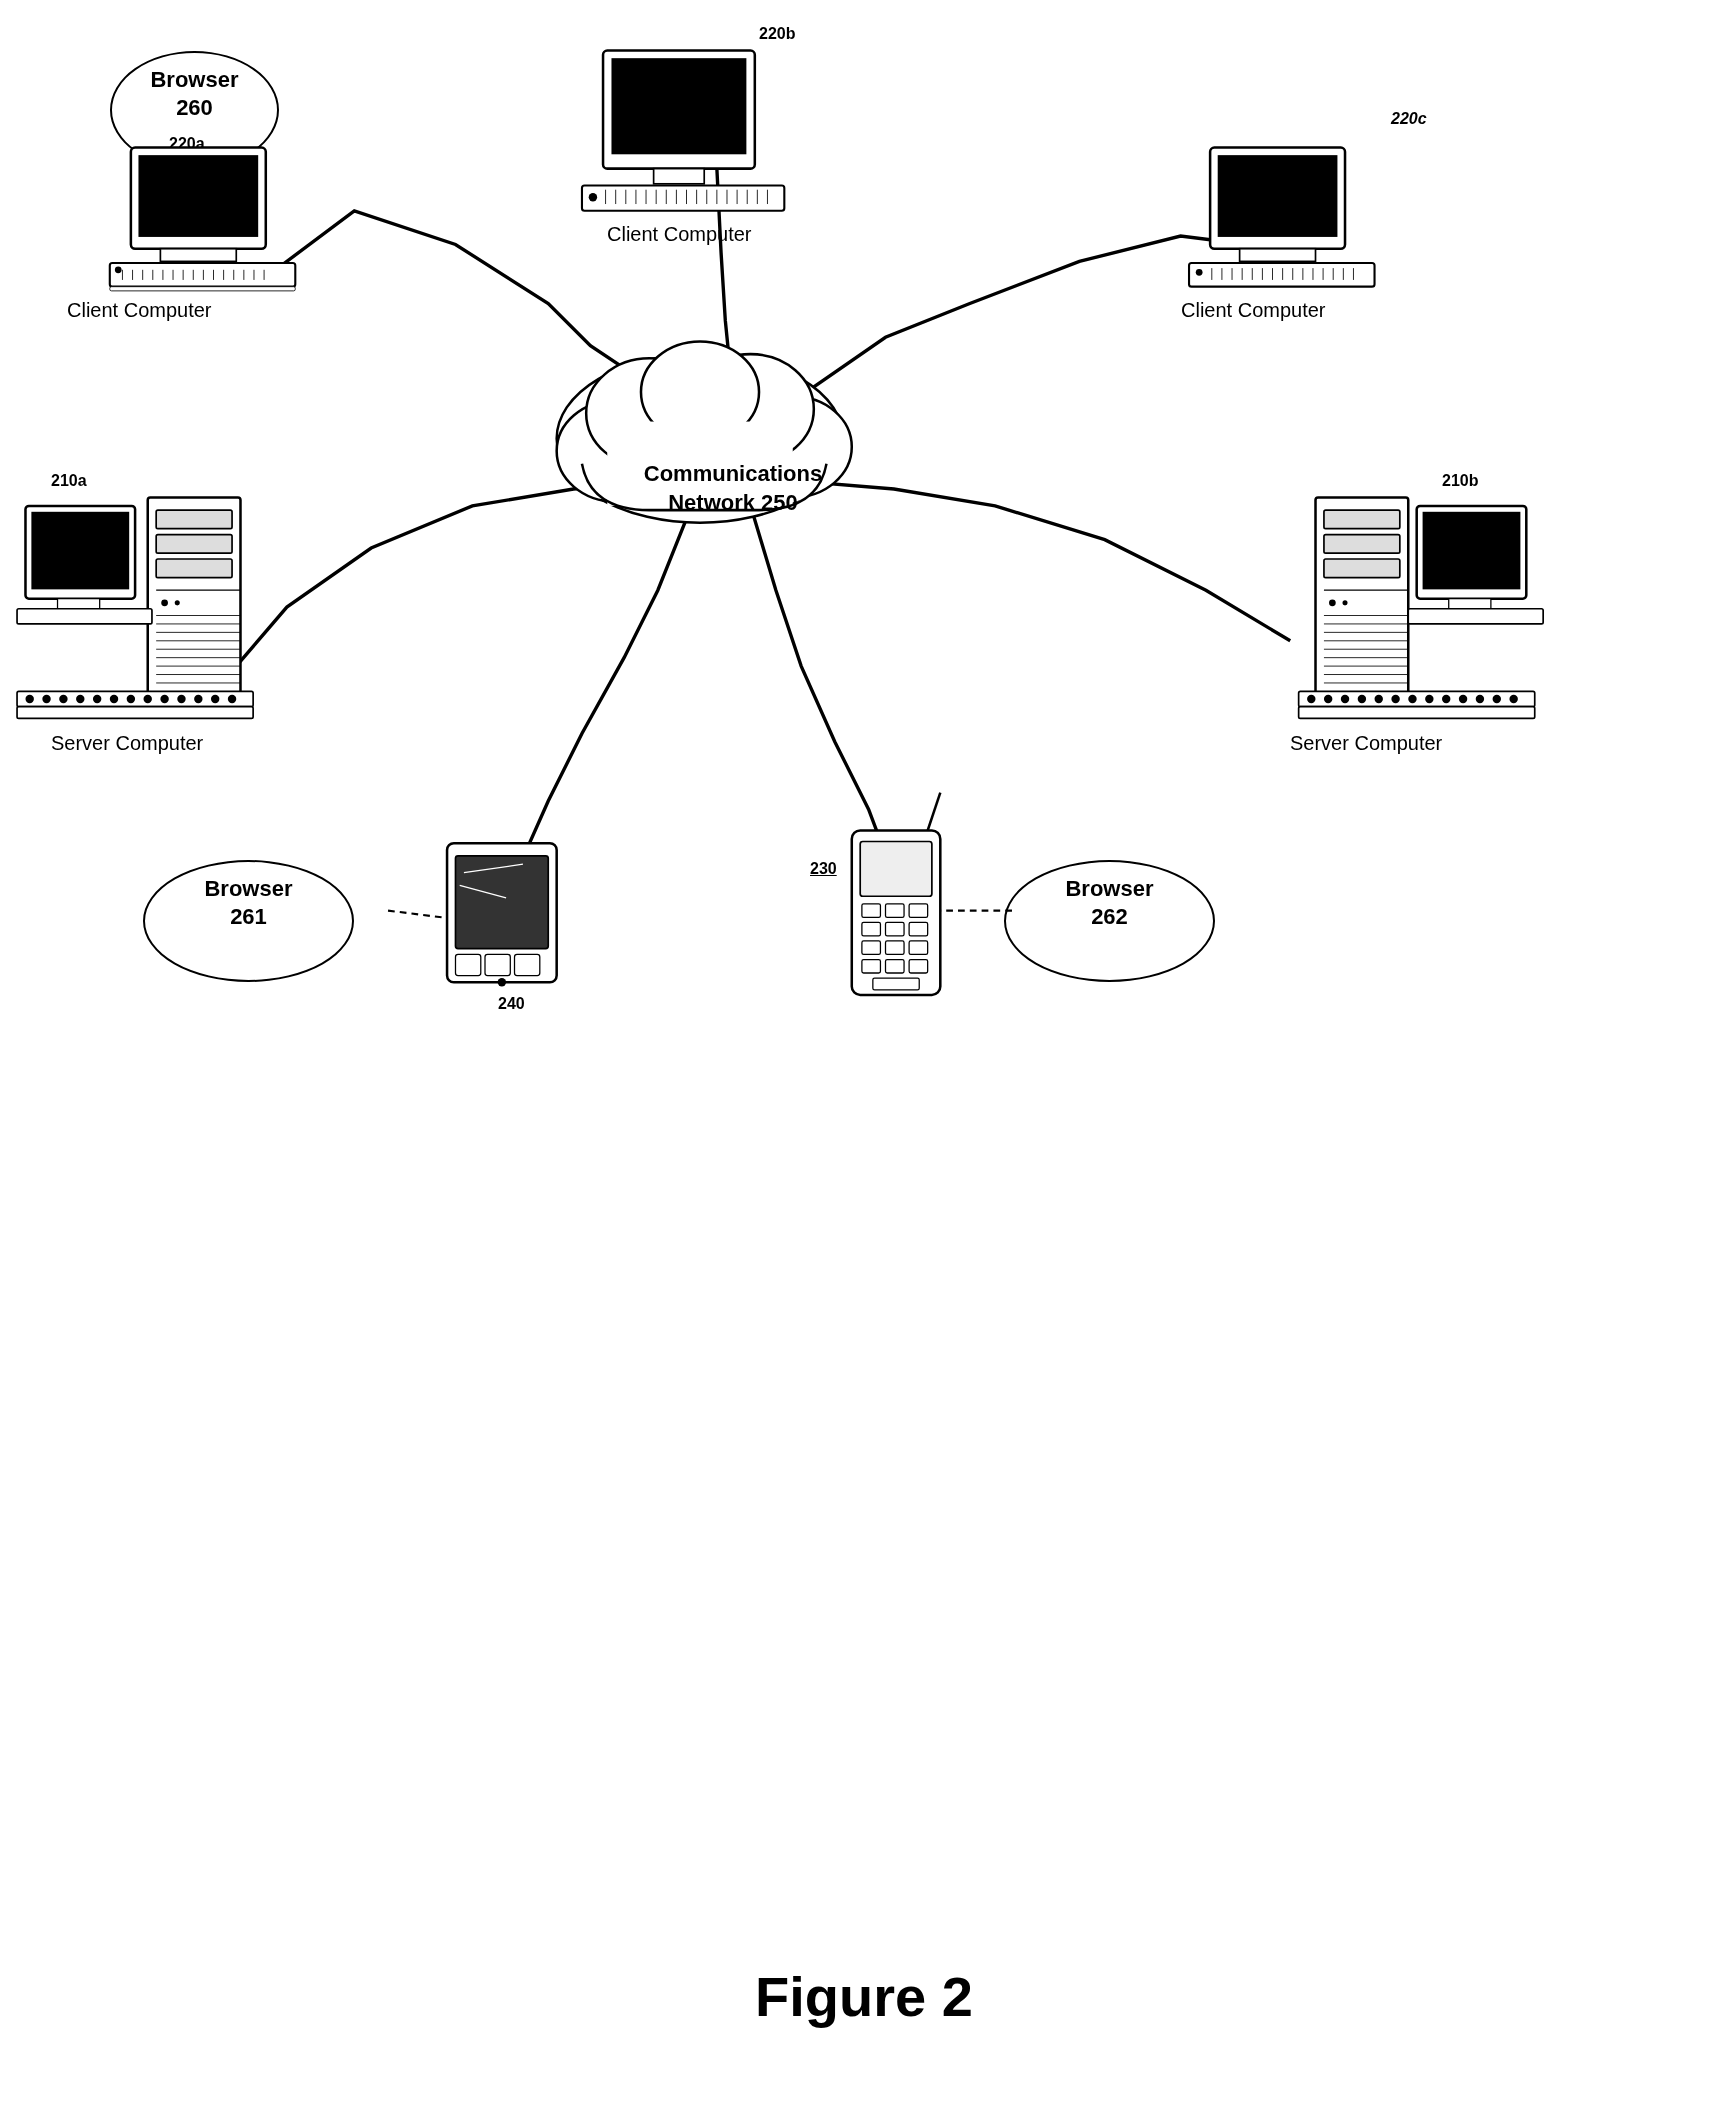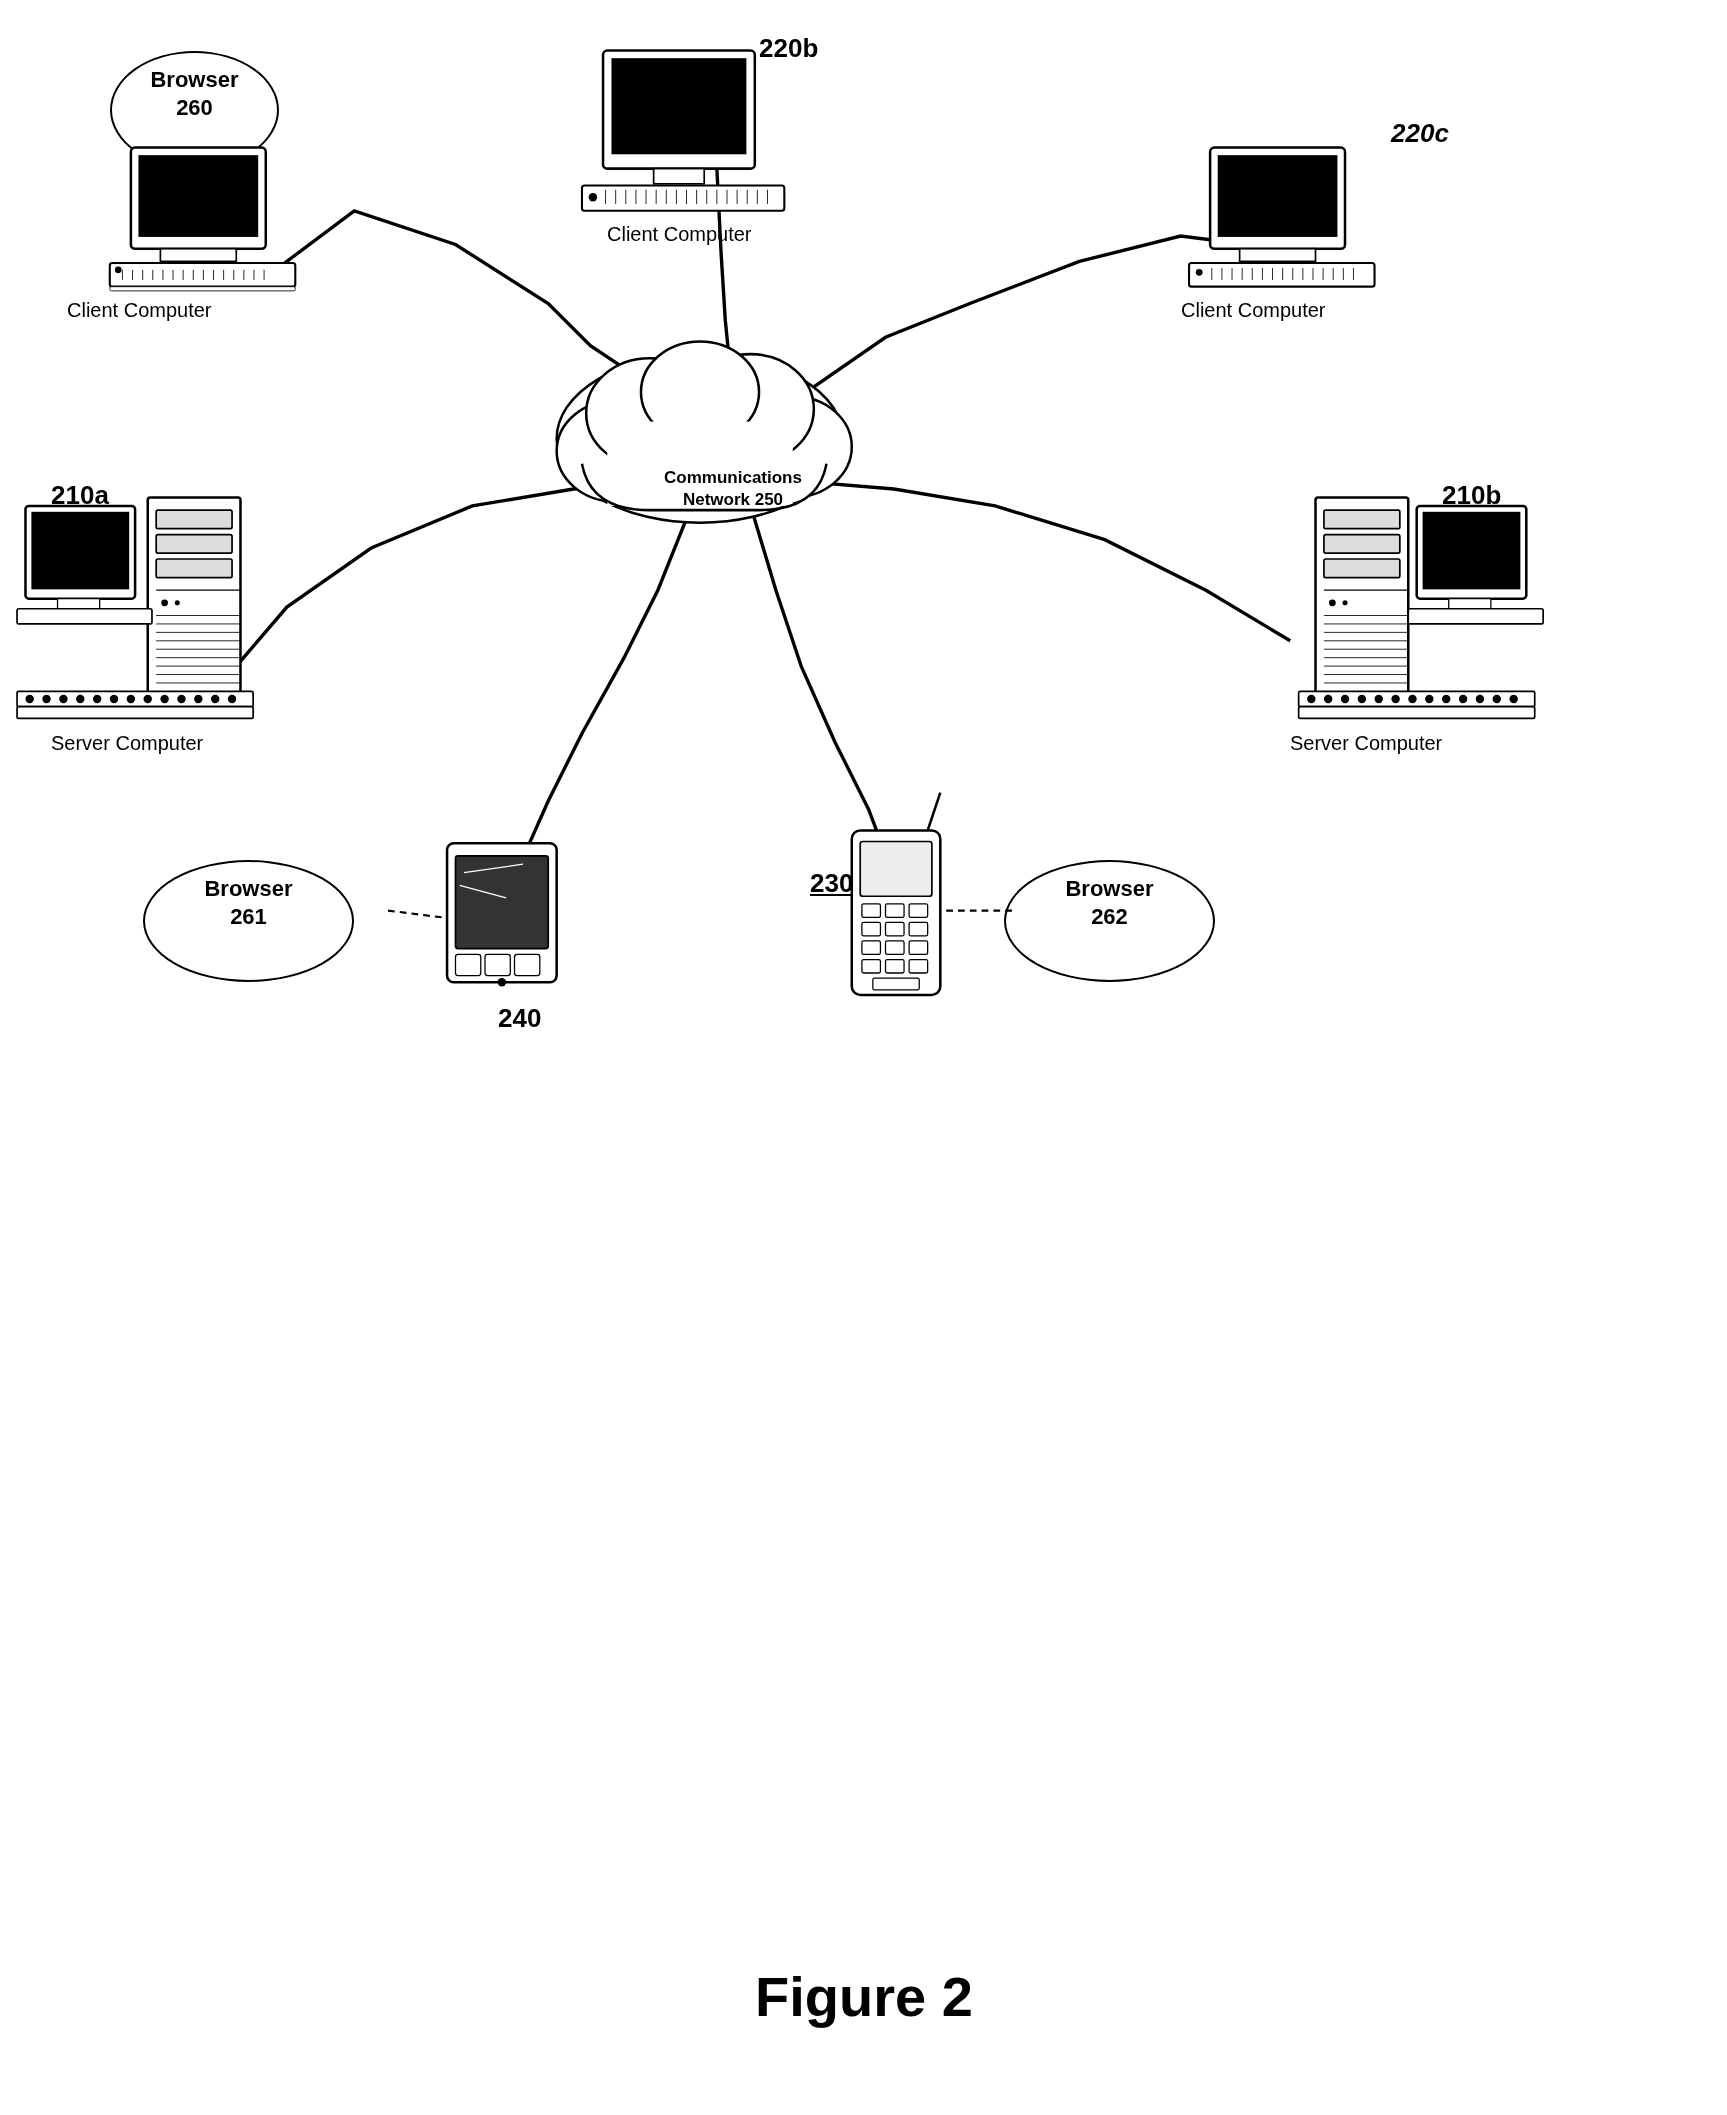--- a/index.html
+++ b/index.html
@@ -30,21 +30,21 @@
       align-items: center;
       justify-content: center;
       flex-direction: column;
       text-align: center;
       z-index: 10;
     }
 
     .cloud-text {
       position: relative;
       z-index: 2;
-      font-size: 17px;
+      font-size: 22px;
       font-weight: bold;
       line-height: 1.3;
       text-align: center;
     }
 
     
     .browser-bubble {
       position: absolute;
       border: 2.5px solid black;
       border-radius: 50%;
@@ -62,24 +62,23 @@
     
     .label {
       position: absolute;
       font-size: 20px;
       text-align: right;
       font-family: Arial, sans-serif;
     }
 
     .ref-label {
       position: absolute;
-      font-size: 26px;
+      font-size: 16px;
       font-weight: bold;
       font-family: Arial, sans-serif;
-      margin-top: 8px;
     }
 
     
     .connections-svg {
       position: absolute;
       top: 0; left: 0;
       width: 1728px;
       height: 1602px;
       z-index: 5;
     }

